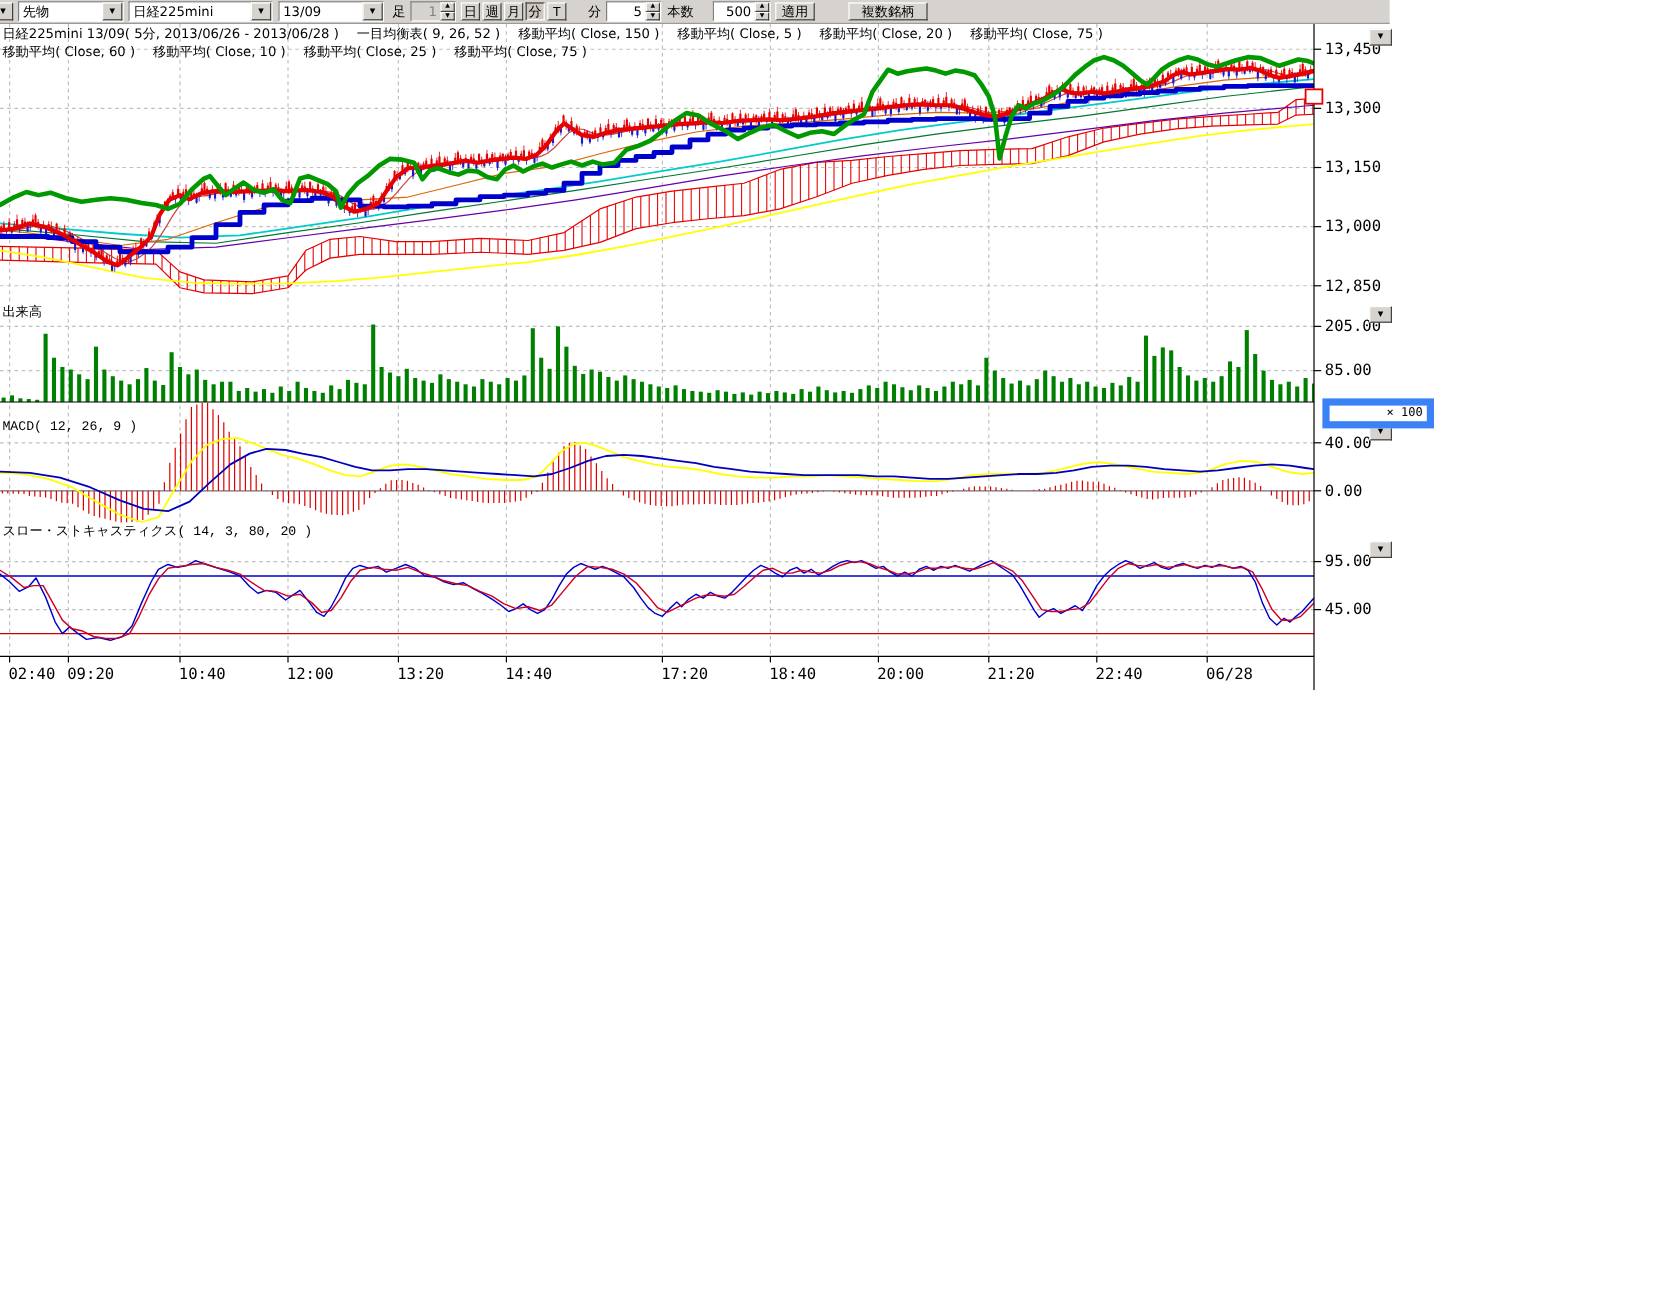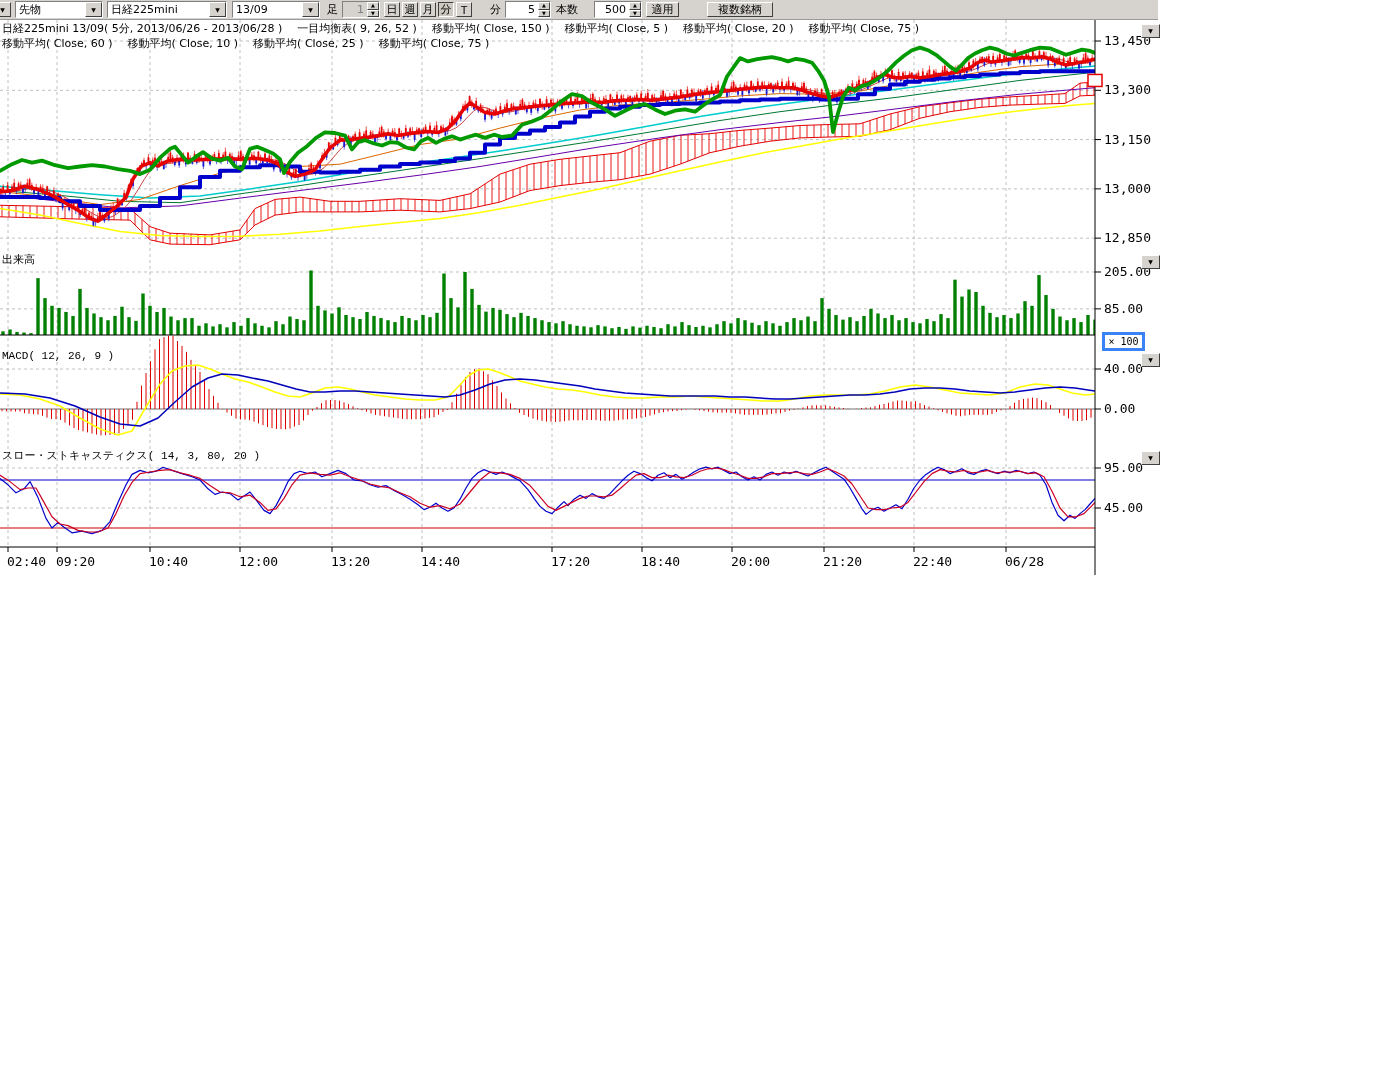--- a/index.html
+++ b/index.html
@@ -25,23 +25,23 @@
   .tbtn{height:15px;background:#d6d3ce;border:1px solid;border-color:#fff #404040 #404040 #fff;
         font-size:11px;display:flex;align-items:center;justify-content:center;padding:0 2px;white-space:nowrap;}
   .tbtn.pressed{border-color:#404040 #fff #fff #404040;background:#cdc9c0;}
   
   .legendrow{position:absolute;left:2px;font-size:11px;white-space:nowrap;color:#000;}
   .legendrow span{margin-right:15px;}
   .paneltag{position:absolute;left:2px;font-size:11px;color:#000;white-space:nowrap;font-family:Liberation Mono, monospace;}
   .panelbtn{position:absolute;width:17px;height:12px;background:#d6d3ce;border:1px solid;
             border-color:#fff #404040 #404040 #fff;display:flex;align-items:center;justify-content:center;
             font-size:6px;line-height:1;}
-  .multbox{position:absolute;border:3px solid #3b82f6;background:#fff;font-size:10px;
+  .multbox{position:absolute;border:6px solid #3b82f6;background:#fff;font-size:10px;
            font-family:"DejaVu Sans Mono","Liberation Mono",monospace;
-           display:flex;align-items:center;justify-content:center;}
+           display:flex;align-items:center;justify-content:center;padding-left:44px;}
   svg{position:absolute;left:0;top:0;}
 </style>
 </head>
 <body>
 <div id="app">
 
 <div class="toolbar">
   <div class="dbtn" style="margin-left:-6px">▼</div>
   <div class="combo" style="margin-left:4px;width:86px">
     <span class="val">先物</span>
@@ -1739,21 +1739,21 @@
       <line x1="1006" y1="547" x2="1006" y2="552" stroke="#000" stroke-width="1"></line>
       <text x="1005" y="566" font-size="13" font-family="&quot;DejaVu Sans Mono&quot;,&quot;Liberation Mono&quot;,monospace" fill="#000">06/28</text>
       <rect x="1088" y="74.44956772334294" width="14" height="12" fill="#fff" stroke="#e60000" stroke-width="1.5"></rect>
     </svg>
 
 <div class="legendrow" id="legend1" style="top:21px"><span>日経225mini 13/09( 5分, 2013/06/26 - 2013/06/28 )</span><span>一目均衡表( 9, 26, 52 )</span><span>移動平均( Close, 150 )</span><span>移動平均( Close, 5 )</span><span>移動平均( Close, 20 )</span><span>移動平均( Close, 75 )</span></div>
 <div class="legendrow" id="legend2" style="top:36px"><span>移動平均( Close, 60 )</span><span>移動平均( Close, 10 )</span><span>移動平均( Close, 25 )</span><span>移動平均( Close, 75 )</span></div>
 
 <div class="paneltag" style="top:252px">出来高</div>
 <div class="paneltag" style="top:350px">MACD( 12, 26, 9 )</div>
-<div class="paneltag" style="top:448px">スロー・ストキャスティクス( 14, 3, 80, 20 )</div>
+<div class="paneltag" style="top:435px">スロー・ストキャスティクス( 14, 3, 80, 20 )</div>
 
 <div class="panelbtn" style="left:1141px;top:24px">▼</div>
 <div class="panelbtn" style="left:1141px;top:255px">▼</div>
 <div class="panelbtn" style="left:1141px;top:353px">▼</div>
 <div class="panelbtn" style="left:1141px;top:451px">▼</div>
 
 <div class="multbox" style="left:1102px;top:332px;width:37px;height:13px">× 100</div>
 
 </div>
 

